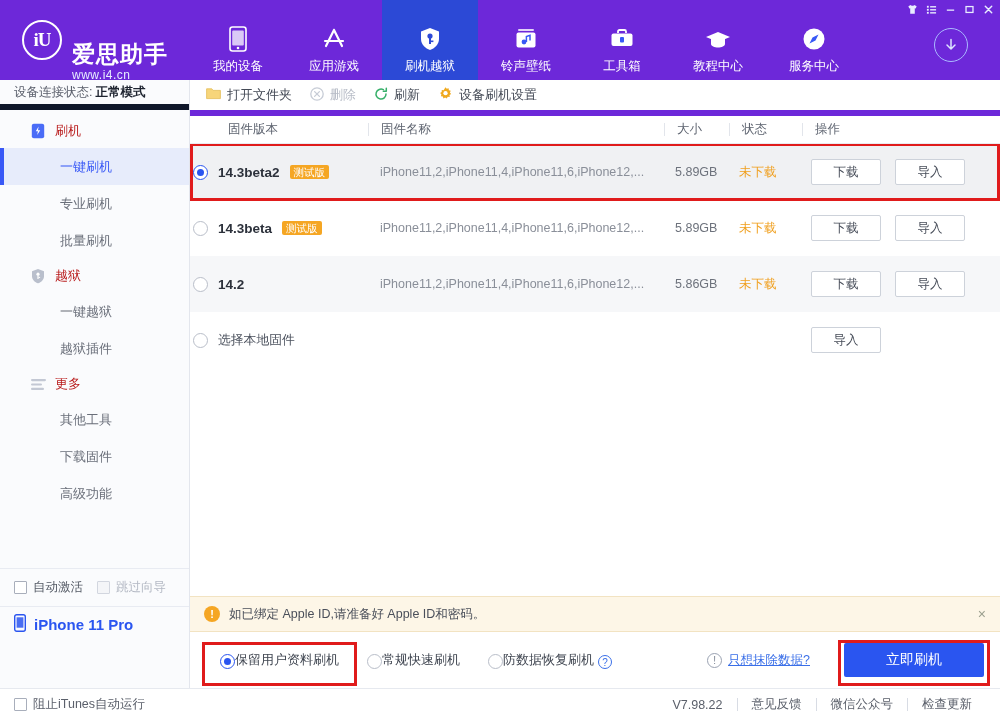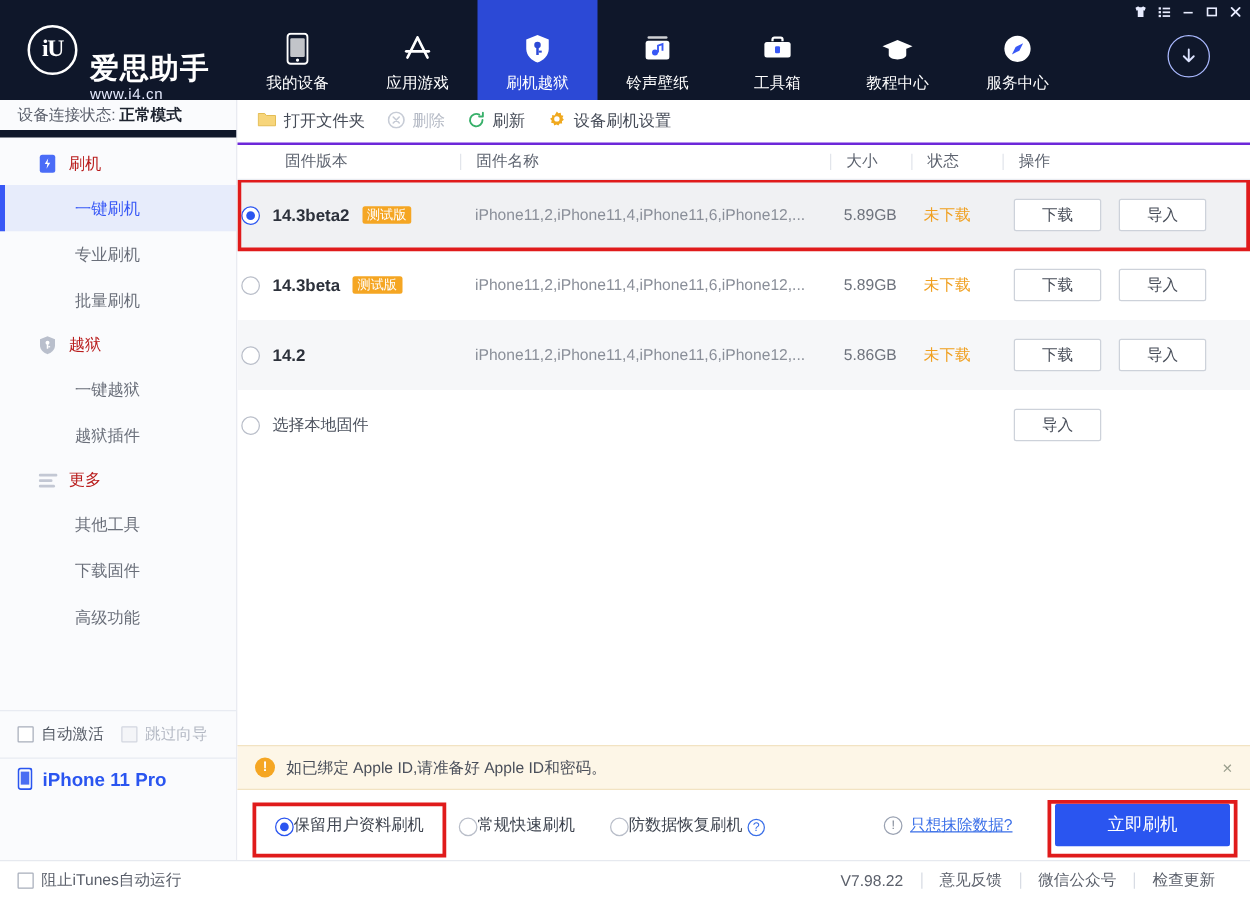--- a/index.html
+++ b/index.html
@@ -9,21 +9,21 @@
     font-size: 13px;
     background: #ffffff;
     overflow: hidden;
     color: #333;
     -webkit-font-smoothing: antialiased;
   }
   .app { width: 1000px; height: 720px; display: flex; flex-direction: column; position: relative; }
 
   
   .header {
-    height: 80px; background: #0f172a; display: flex; align-items: stretch;
+    height: 80px; background: #6d28d9; display: flex; align-items: stretch;
     position: relative; flex: 0 0 80px;
   }
   .brand { width: 190px; display: flex; align-items: center; padding-left: 22px; gap: 10px; }
   .brand-logo {
     width: 40px; height: 40px; border-radius: 50%; border: 2.5px solid #fff;
     display: flex; align-items: center; justify-content: center;
     color: #fff; font-size: 19px; font-weight: bold; font-family: "Liberation Serif", serif;
     letter-spacing: -1px;
   }
   .brand-text { display: flex; flex-direction: column; justify-content: center; }
@@ -97,21 +97,21 @@
     height: 36px; border-top: 1px solid #e8ebf2; display: flex; align-items: center;
     padding-left: 14px; gap: 8px; color: #2a55f0; font-size: 15px; font-weight: bold; cursor: pointer;
   }
   .side-tail { flex: 0 0 46px; }
 
   
   .main { flex: 1; display: flex; flex-direction: column; min-width: 0; background: #fff; }
 
   .toolbar {
     height: 36px; display: flex; align-items: center; gap: 18px; padding-left: 16px;
-    border-bottom: 2px solid #6d28d9; font-size: 13px;
+    border-bottom: 6px solid #6d28d9; font-size: 13px;
   }
   .tb-btn { display: flex; align-items: center; gap: 6px; color: #444a56; cursor: pointer; }
   .tb-btn.disabled { color: #b6bbc6; cursor: default; }
 
   .table-head {
     height: 28px; display: flex; align-items: center; font-size: 12.5px; color: #5d636f;
     border-bottom: 1px solid #e9ecf1;
   }
   .th { padding-left: 0; display: flex; align-items: center; height: 100%; }
   .th-sep { border-left: 1px solid #e2e5eb; height: 13px; }

